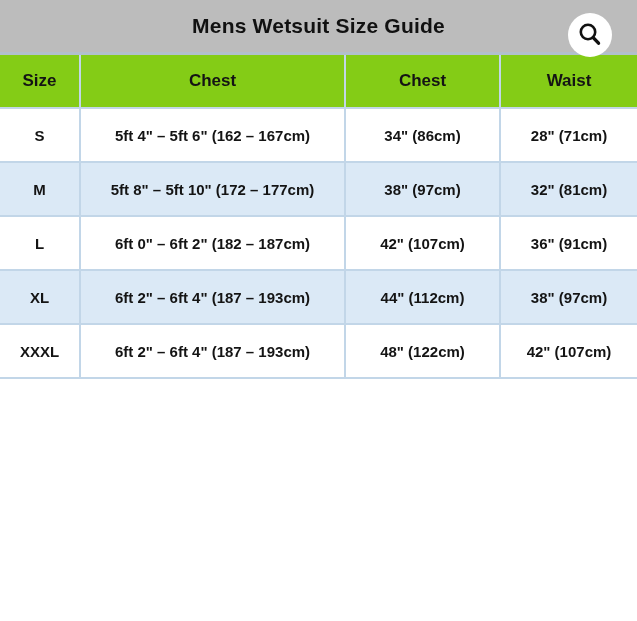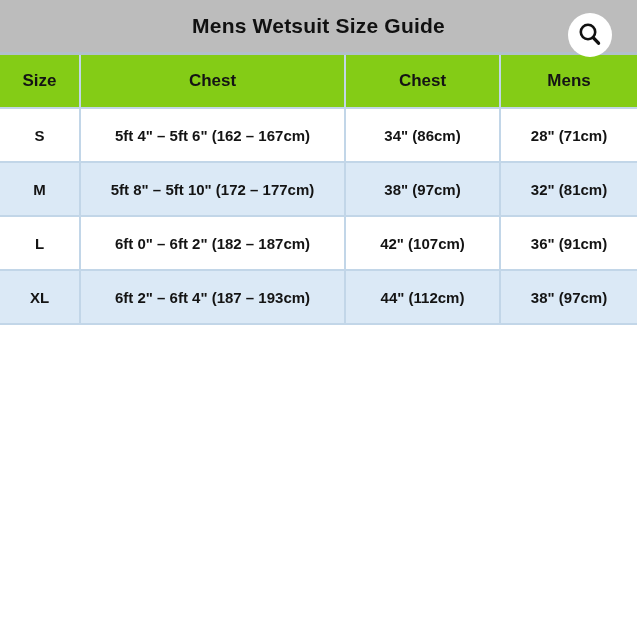--- a/index.html
+++ b/index.html
@@ -98,21 +98,21 @@
       <col style="width:80px">
       <col style="width:265px">
       <col style="width:155px">
       <col style="width:137px">
     </colgroup>
     <thead>
       <tr>
         <th>Size</th>
         <th>Chest</th>
         <th>Chest</th>
-        <th>Mens</th>
+        <th>Waist</th>
       </tr>
     </thead>
     <tbody>
       <tr>
         <td>S</td>
         <td>5ft 4" – 5ft 6" (162 – 167cm)</td>
         <td>34" (86cm)</td>
         <td>28" (71cm)</td>
       </tr>
       <tr>
@@ -126,16 +126,22 @@
         <td>6ft 0" – 6ft 2" (182 – 187cm)</td>
         <td>42" (107cm)</td>
         <td>36" (91cm)</td>
       </tr>
       <tr>
         <td>XL</td>
         <td>6ft 2" – 6ft 4" (187 – 193cm)</td>
         <td>44" (112cm)</td>
         <td>38" (97cm)</td>
       </tr>
+      <tr>
+        <td>XXXL</td>
+        <td>6ft 2" – 6ft 4" (187 – 193cm)</td>
+        <td>48" (122cm)</td>
+        <td>42" (107cm)</td>
+      </tr>
     </tbody>
   </table>
 
 </div>
 
 </body></html>

